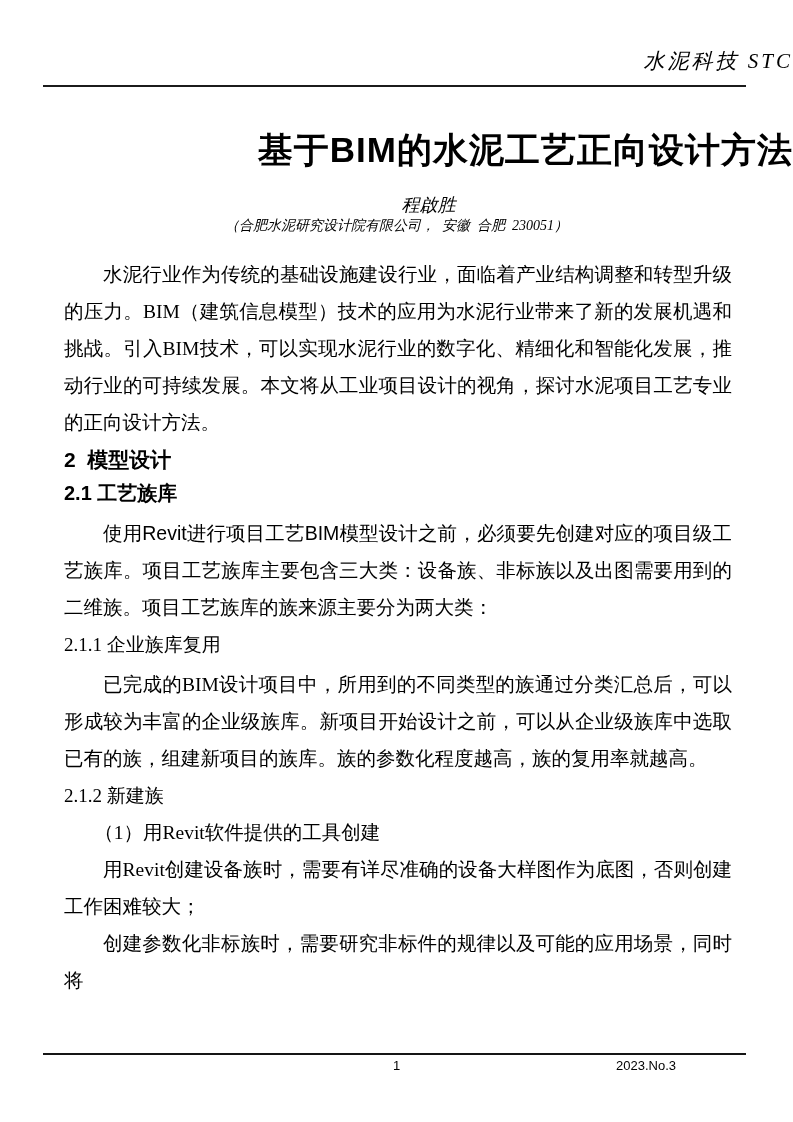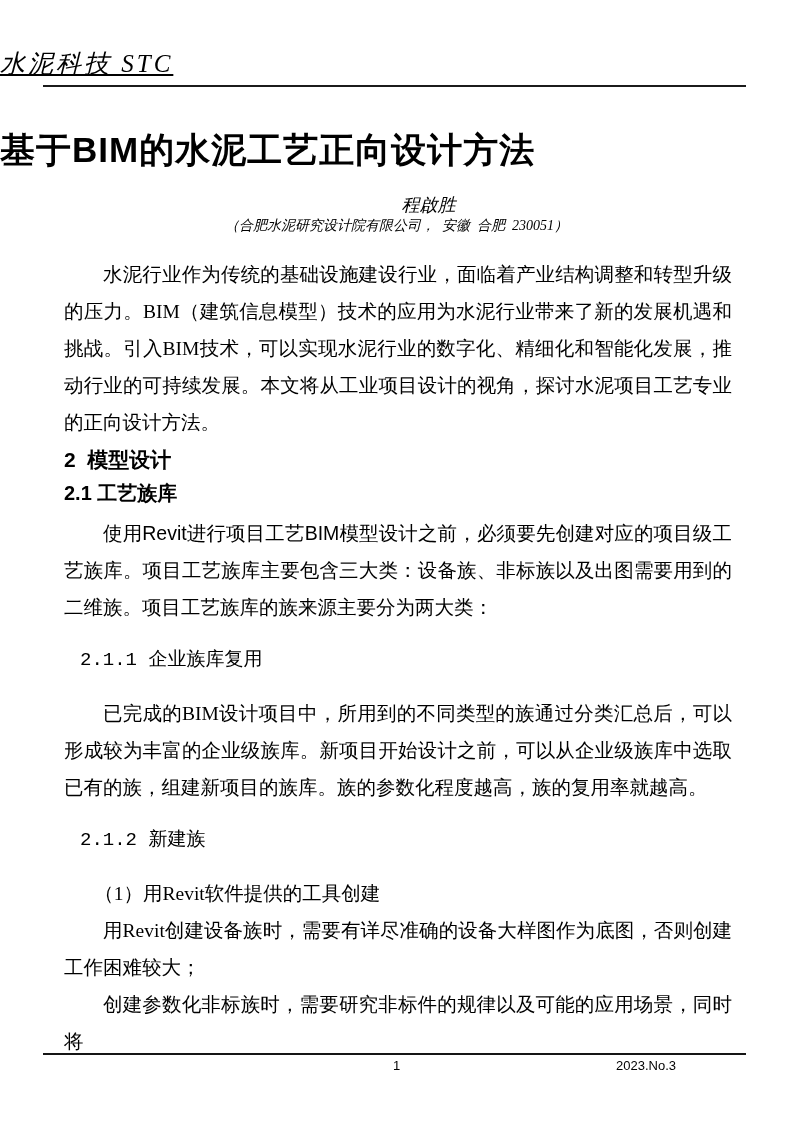--- a/index.html
+++ b/index.html
@@ -2,30 +2,29 @@
 <html><head>
 <meta charset="utf-8">
 <style>
   html,body{margin:0;padding:0;}
   body{
     width:793px;height:1122px;background:#ffffff;position:relative;
     color:#000;font-family:"Liberation Serif","DejaVu Serif",serif;
     overflow:hidden;
   }
   .page-header-text{
-    position:absolute;top:47px;left:0;width:100%;text-align:left;
-    font-size:25px;font-style:italic;letter-spacing:3px;
+    position:absolute;top:47px;left:0;width:100%;text-align:right;
+    font-size:21px;font-style:italic;letter-spacing:3px;
     font-family:"Liberation Serif","DejaVu Serif",serif;
-    text-decoration:underline;
   }
   .header-rule{
     position:absolute;top:85px;left:43px;width:703px;height:2px;background:#1b1b1b;
   }
   .article-title{
-    position:absolute;top:127px;left:0;width:100%;text-align:left;
+    position:absolute;top:127px;left:0;width:100%;text-align:right;
     font-size:35px;font-weight:bold;letter-spacing:1px;
     font-family:"Liberation Sans","DejaVu Sans",sans-serif;
   }
   .author{
     position:absolute;top:193px;left:0;width:100%;text-align:center;
     font-size:18px;font-style:italic;padding-left:32px;
   }
   .affiliation{
     position:absolute;top:217px;left:0;width:100%;text-align:center;
     font-size:14px;font-style:italic;white-space:pre;
@@ -38,22 +37,22 @@
     font-family:"Liberation Sans","DejaVu Sans",sans-serif;
     font-weight:bold;font-size:21px;line-height:29px;margin:4px 0 4px 0;
     white-space:pre-wrap;
   }
   .h2{
     font-family:"Liberation Sans","DejaVu Sans",sans-serif;
     font-weight:bold;font-size:20px;line-height:28px;margin:5px 0 0 0;
     white-space:pre-wrap;
   }
   .h3{
-    font-size:19px;line-height:37px;margin:16px;white-space:pre-wrap;
-    font-family:Liberation Mono, monospace;
+    font-size:19px;line-height:37px;margin:0;white-space:pre-wrap;
+    font-family:Liberation Serif, serif;
   }
   .p{
     font-size:19.5px;line-height:37px;margin:0;
     text-align:justify;text-indent:2em;
   }
   .p.serif{font-family:"Liberation Serif","DejaVu Serif",serif;}
   .p.sans{font-family:"Liberation Sans","DejaVu Sans",sans-serif;margin-top:8px;}
   .p.after-h3{margin-top:3px;}
   .p.indent-sm{text-indent:1.55em;}
   .footer-rule{

